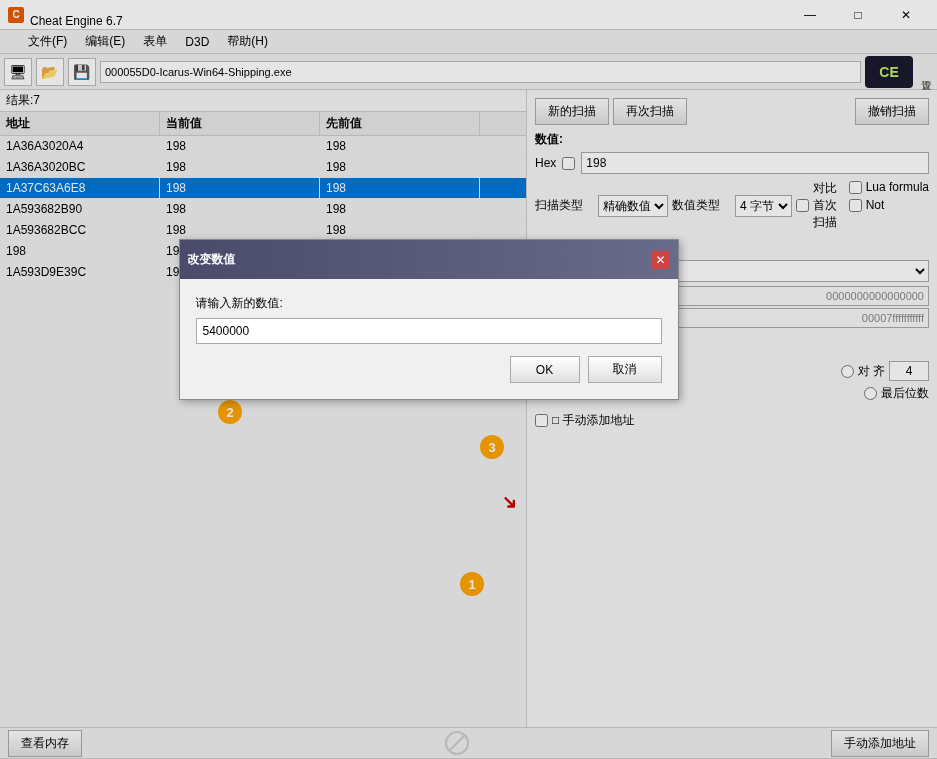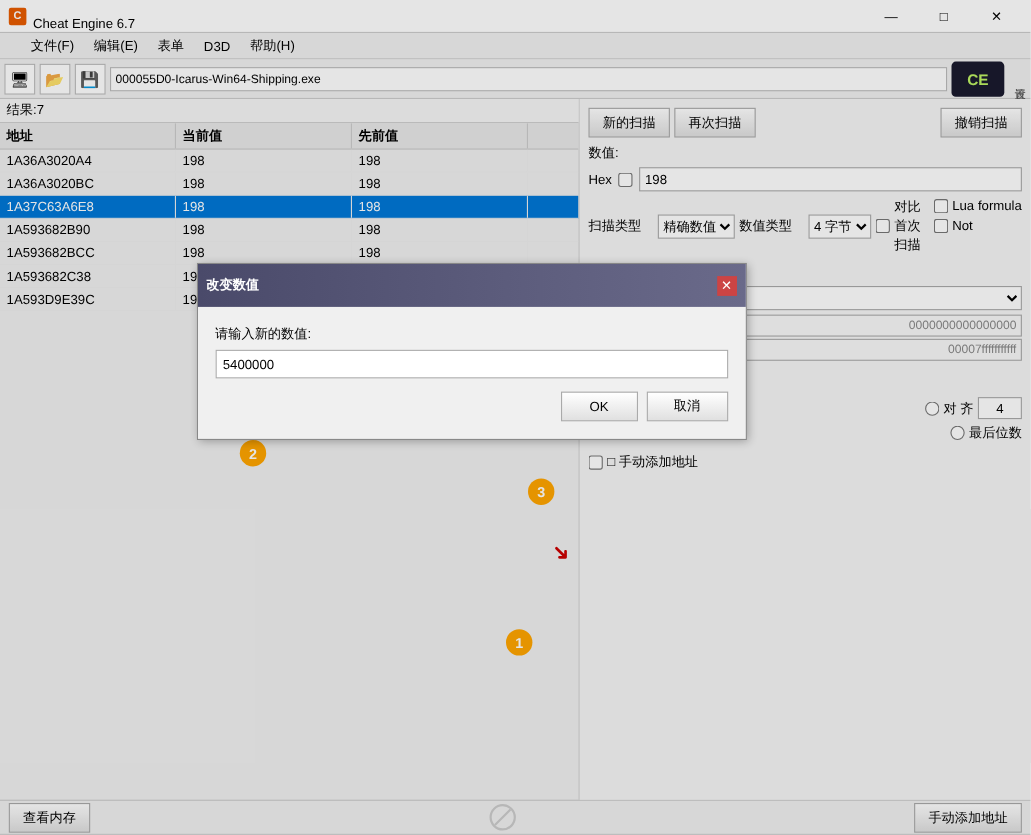--- a/index.html
+++ b/index.html
@@ -425,42 +425,41 @@
             <div class="table-cell">1A593682B90</div>
             <div class="table-cell">198</div>
             <div class="table-cell">198</div>
           </div>
           <div class="table-row">
             <div class="table-cell">1A593682BCC</div>
             <div class="table-cell">198</div>
             <div class="table-cell">198</div>
           </div>
           <div class="table-row">
-            <div class="table-cell">1A593682C38</div>
             <div class="table-cell">198</div>
             <div class="table-cell">198</div>
           </div>
           <div class="table-row">
             <div class="table-cell">1A593D9E39C</div>
             <div class="table-cell">198</div>
             <div class="table-cell">198</div>
           </div>
         </div>
       </div>
     </div>
 
     <div class="right-panel">
       <div class="scan-buttons">
         <button class="scan-btn">新的扫描</button>
         <button class="scan-btn">再次扫描</button>
         <button class="scan-btn" style="margin-left:auto;">撤销扫描</button>
       </div>
 
       <div style="display:flex; flex-direction:column; gap:4px;">
-        <div style="display:flex; align-items:center; gap:4px;">
+        <div style="display:flex; align-items:center; gap:4px;font-weight:bold;">
           <span style="font-size:12px; min-width:40px;">数值:</span>
         </div>
         <div class="value-row">
           <span style="font-size:12px;">Hex</span>
           <input type="checkbox" style="">
           <input class="value-input" type="text" style="flex: 1 1 0%;" value="198">
         </div>
       </div>
 
       <div style="display:flex; gap:8px; align-items:flex-start;">

